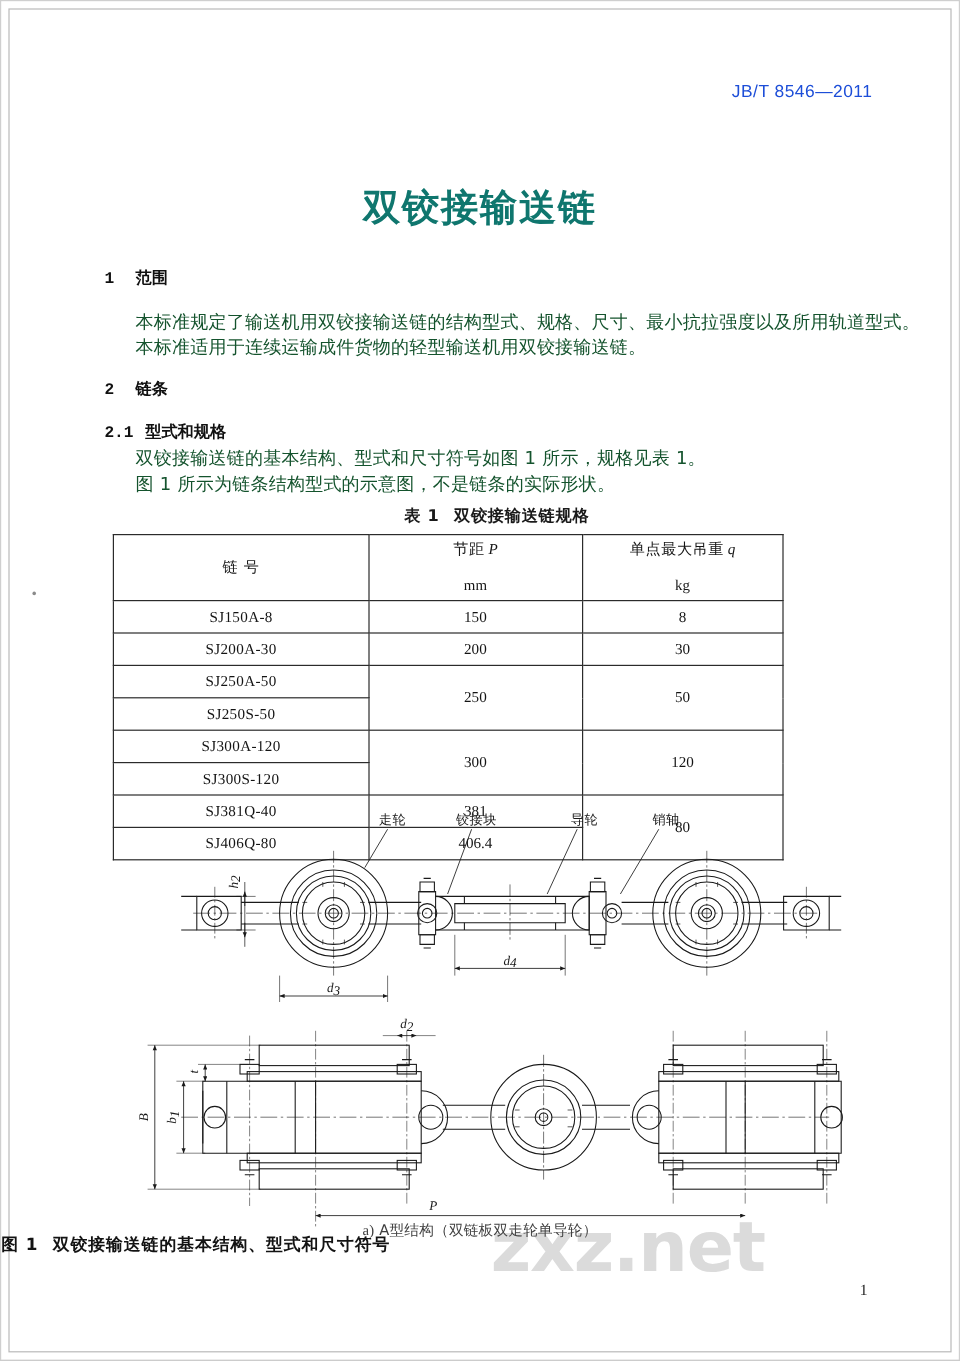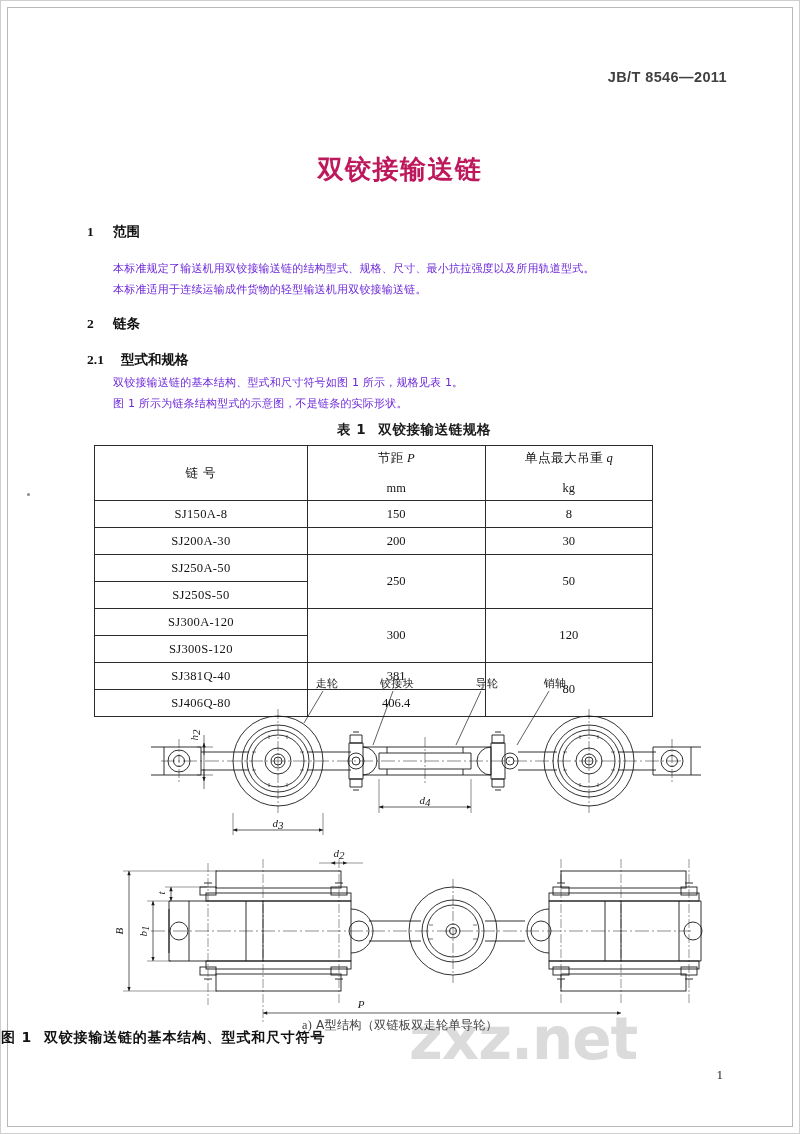--- a/index.html
+++ b/index.html
@@ -26,57 +26,57 @@
     border: 1px solid #b9b9b9;
     pointer-events: none;
   }
 
   
   .doc-header {
     position: absolute;
     top: 68px;
     right: 72px;
     font-family: "Liberation Sans", sans-serif;
-    font-weight: bold;
+    font-weight: normal;
     font-size: 14.5px;
     letter-spacing: .4px;
-    color: #404040;
+    color: #1d4ed8;
   }
 
   
   .doc-title {
     position: absolute;
     top: 151px;
     left: 0; right: 0;
     text-align: center;
     font-family: "DejaVu Sans", "Liberation Sans", sans-serif;
     font-weight: bold;
-    font-size: 26px;
+    font-size: 31px;
     letter-spacing: 1.5px;
-    color: #be185d;
+    color: #0f766e;
   }
 
   
   .content { position: absolute; left: 86px; top: 0; width: 628px; }
   .h-num {
-    font-family: Liberation Serif, serif;
+    font-family: Liberation Mono, monospace;
     font-weight: bold;
     font-size: 13.5px;
     color: #111;
   }
   .sec-h1 { position: absolute; white-space: nowrap; }
   .sec-h1 .n { display: inline-block; width: 26px; }
   .sec-h2 .n { display: inline-block; width: 34px; }
   .para {
     position: absolute;
     font-family: "DejaVu Sans", "Liberation Sans", sans-serif;
-    font-size: 11px;
+    font-size: 15px;
     line-height: 21px;
     letter-spacing: .2px;
-    color: #6d28d9;
+    color: #14532d;
     white-space: nowrap;
   }
 
   
   .tbl-caption {
     position: absolute;
     left: 0; right: 0;
     text-align: center;
     font-family: "DejaVu Sans", "Liberation Sans", sans-serif;
     font-weight: bold;

